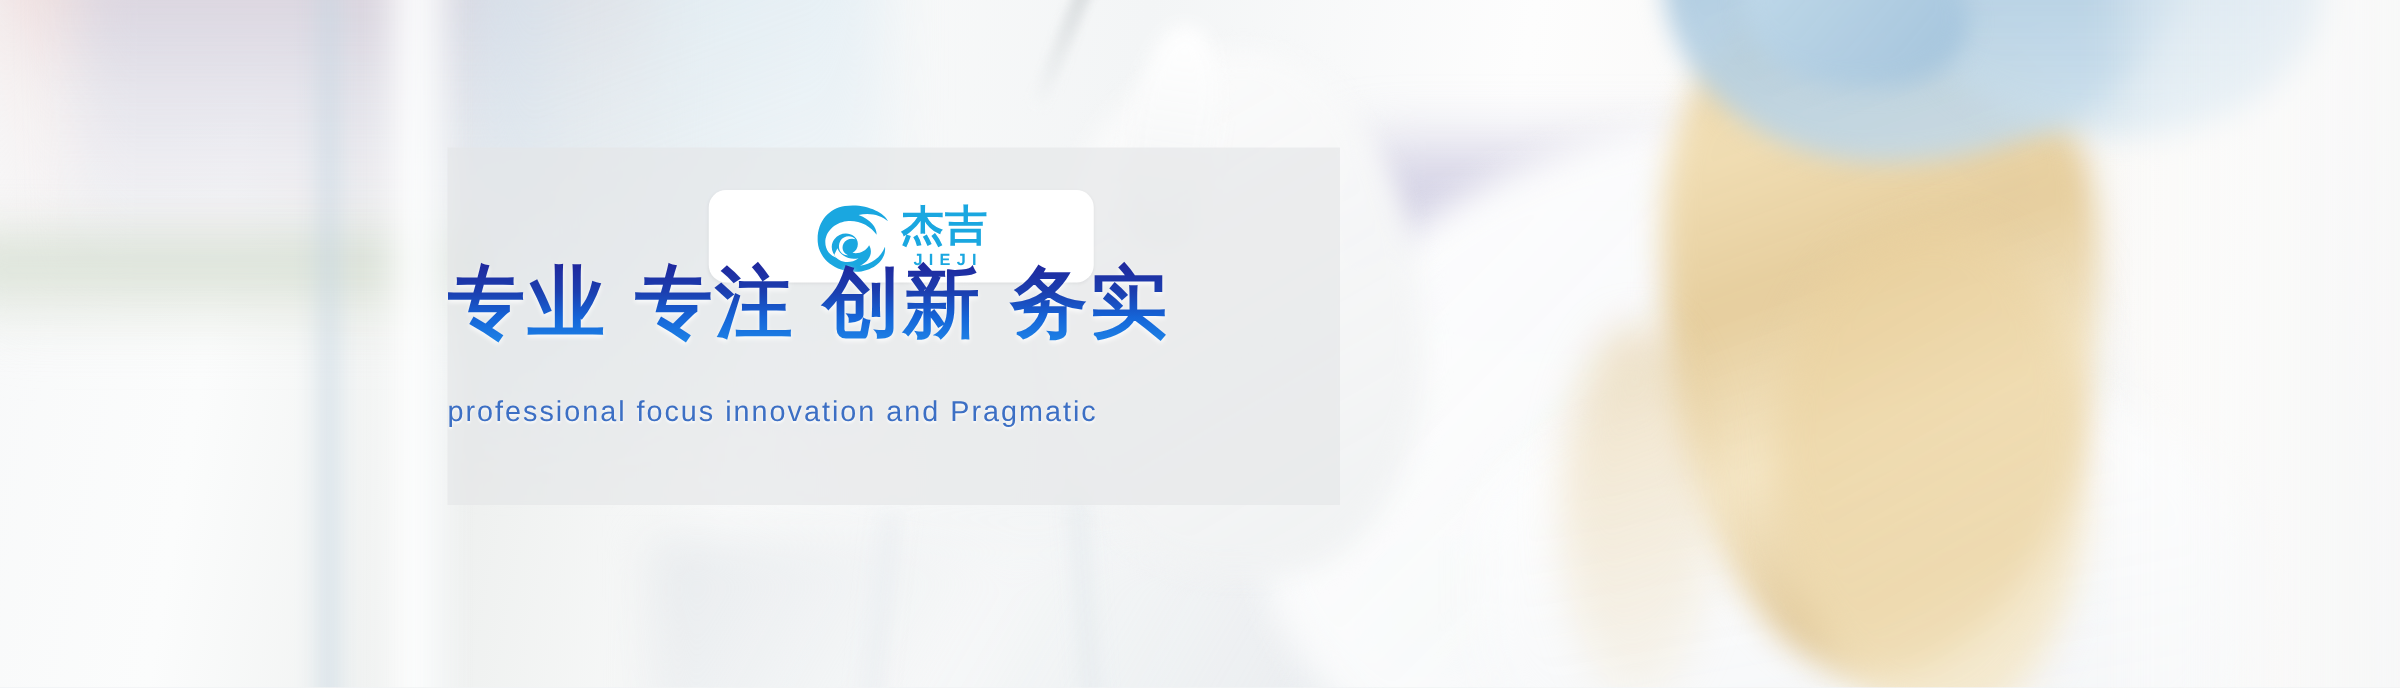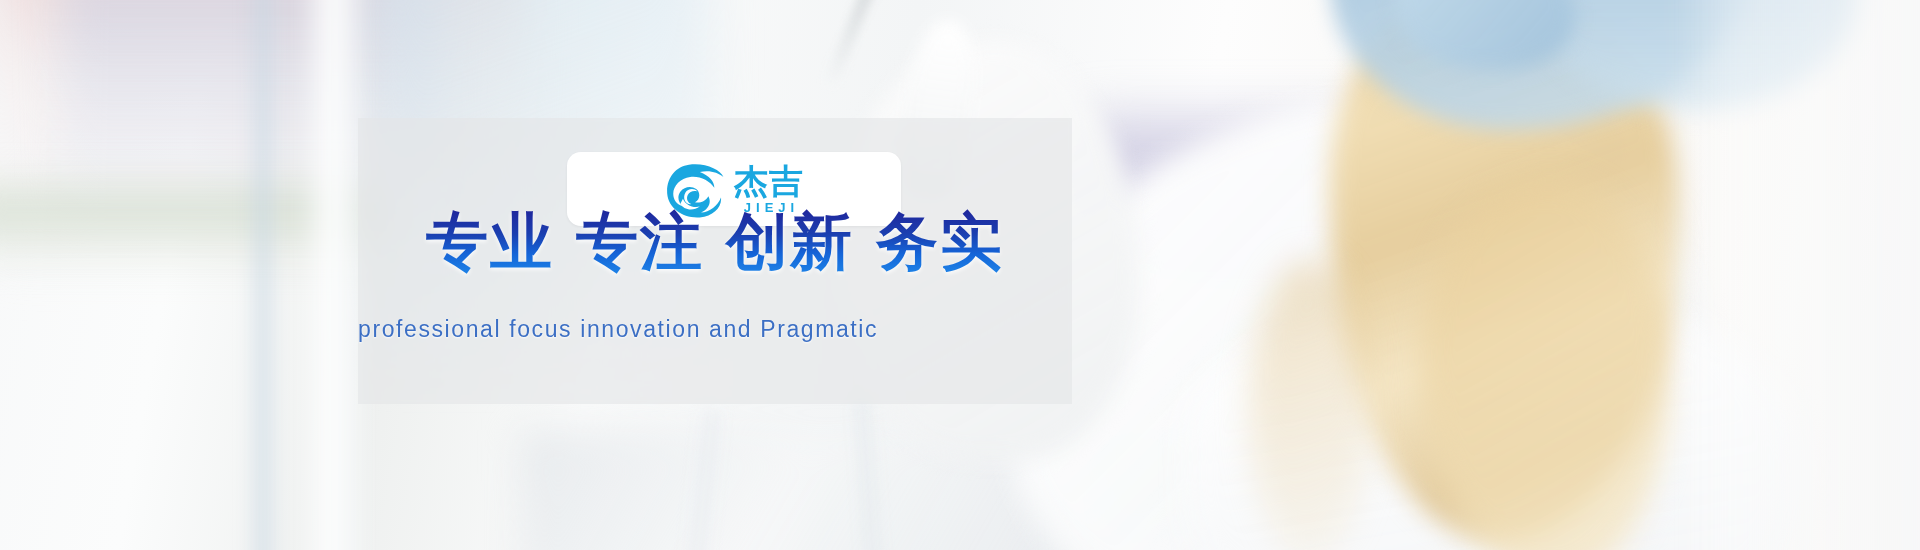--- a/index.html
+++ b/index.html
@@ -193,41 +193,41 @@
 
   
   .panel{
     position:absolute;left:358px;top:118px;width:714px;height:286px;
     background:rgba(228,229,231,0.62);
     backdrop-filter:blur(2px);
   }
 
   
   .logo-pill{
-    position:absolute;left:567px;top:152px;width:334px;height:74px;
+    position:absolute;left:567px;top:152px;width:308px;height:74px;
     background:#ffffff;border-radius:14px;
     display:flex;align-items:center;justify-content:center;gap:8px;
     box-shadow:0 1px 3px rgba(0,0,0,.06);
   }
   .logo-mark{width:62px;height:58px;flex:0 0 auto;}
   .logo-wordmark{display:flex;flex-direction:column;align-items:center;line-height:1;}
   .logo-cn{
     font-size:34px;font-weight:700;color:#1aa7e0;letter-spacing:1px;
     font-family:"DejaVu Sans","Liberation Sans",sans-serif;
   }
   .logo-en{
     font-size:13px;font-weight:700;color:#1aa7e0;letter-spacing:5px;
     margin-top:3px;padding-left:5px;
     font-family:"Liberation Sans",sans-serif;
   }
 
   
   .headline{
     position:absolute;left:358px;top:208px;width:714px;
-    text-align:center;
+    text-align:left;
     font-family:"DejaVu Sans","Liberation Sans",sans-serif;
     font-size:62px;font-weight:700;line-height:1.1;
     letter-spacing:2px;
     background:linear-gradient(180deg,#20259b 0%,#1b3fb0 38%,#1565d8 68%,#1f86e8 100%);
     -webkit-background-clip:text;background-clip:text;
     color:transparent;-webkit-text-fill-color:transparent;
     filter:drop-shadow(0 2px 2px rgba(255,255,255,.85));
     white-space:nowrap;
   }
   .headline .sp{display:inline-block;width:22px;}

